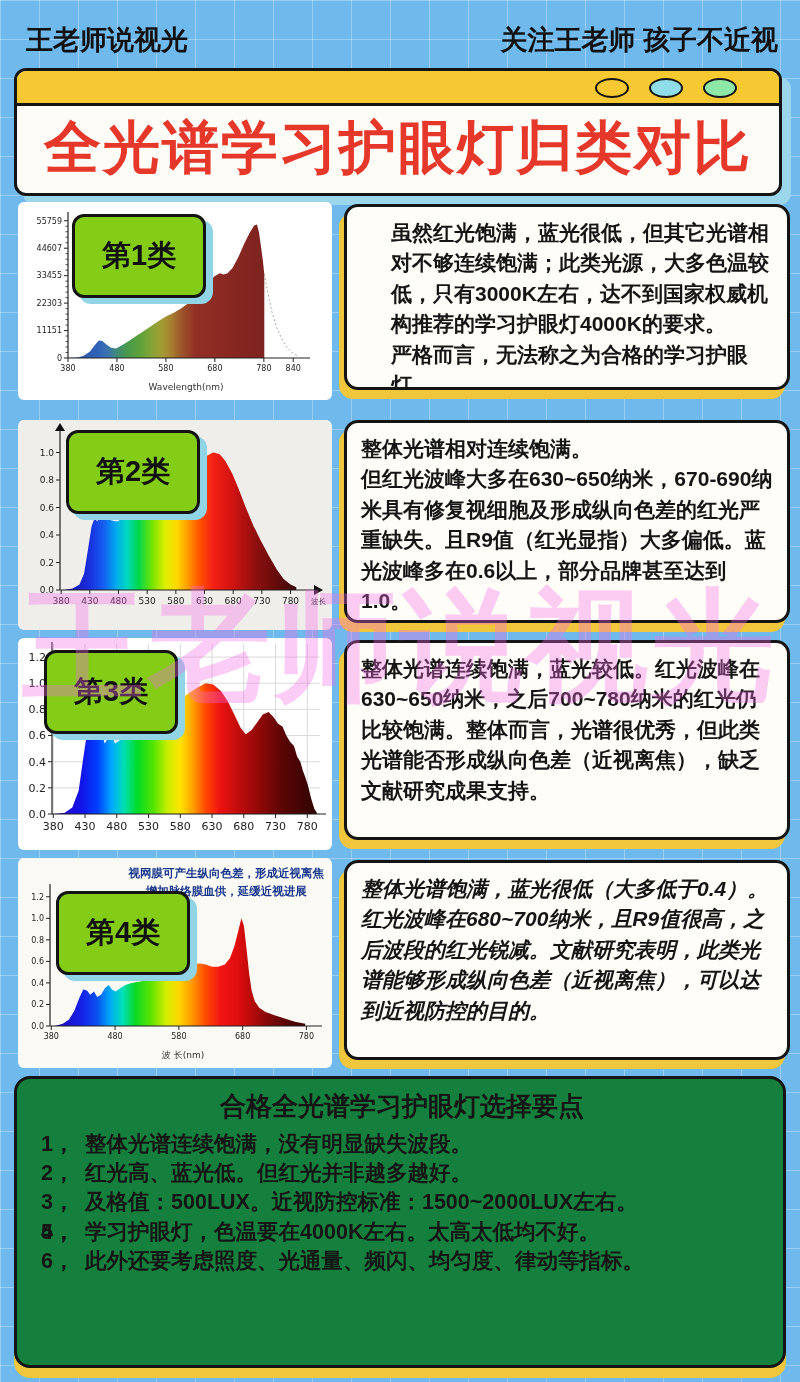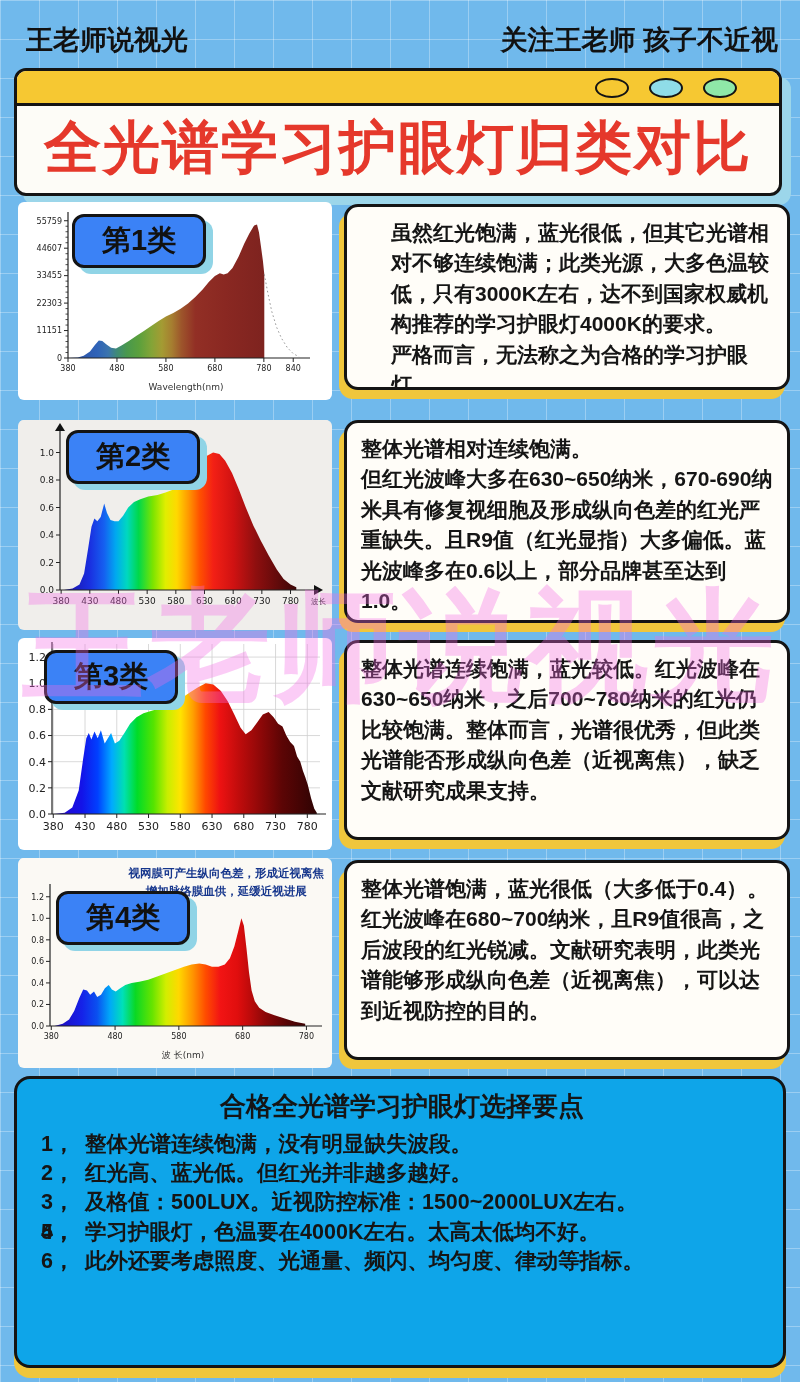--- a/index.html
+++ b/index.html
@@ -27,36 +27,36 @@
   .dot.d1{right:150px;background:#f6c832;}
   .dot.d2{right:96px;background:#8fdde8;}
   .dot.d3{right:42px;background:#8fe8a8;}
   .banner-title{height:84px;display:flex;align-items:center;justify-content:center;
     font-size:57px;font-weight:900;color:#e5382b;letter-spacing:2px;white-space:nowrap;}
 
   
   .row{position:absolute;left:0;width:800px;}
   .chart-panel{position:absolute;left:18px;width:314px;background:#fff;border-radius:6px;overflow:hidden;}
   .chart-panel .plot{position:absolute;left:2px;bottom:2px;z-index:1;}
-  .badge{position:absolute;z-index:3;background:#3b82f6;border:3px solid #141414;border-radius:12px;
-    box-shadow:7px 6px 0 #90d4e6;padding:4px 27px;font-size:29px;font-weight:900;color:#111;white-space:nowrap;}
+  .badge{position:absolute;z-index:3;background:#84cc16;border:3px solid #141414;border-radius:12px;
+    box-shadow:7px 6px 0 #90d4e6;padding:19px 27px;font-size:29px;font-weight:900;color:#111;white-space:nowrap;}
   .anno{position:absolute;z-index:2;top:6px;right:8px;text-align:center;font-size:11.5px;font-weight:800;
     color:#16368c;line-height:1.6;}
   .text-card{position:absolute;left:344px;width:446px;background:#fffdf8;border:3px solid #141414;
     border-radius:14px;box-shadow:-5px 9px 0 #f0c63c;padding:11px 14px;box-sizing:border-box;
     font-size:21px;font-weight:700;color:#151515;line-height:1.45;overflow:hidden;}
   .text-card p{margin:0;}
 
   
   .wm{position:absolute;top:566px;left:-10px;width:820px;text-align:center;z-index:40;
     font-size:122px;font-weight:800;letter-spacing:4px;color:rgba(244,106,230,0.34);
     white-space:nowrap;pointer-events:none;}
 
   
-  .summary{position:absolute;left:14px;top:1076px;width:772px;height:292px;background:#0ea5e9;
+  .summary{position:absolute;left:14px;top:1076px;width:772px;height:292px;background:#15803d;
     border:3px solid #141414;border-radius:16px;box-shadow:0 10px 0 #f0c63c;
     padding:10px 20px 12px 24px;box-sizing:border-box;color:#151515;overflow:hidden;}
   .summary .s-title{text-align:center;font-size:26px;font-weight:900;margin-bottom:6px;}
   .summary .item{position:relative;padding-left:2.05em;font-size:21.5px;font-weight:700;line-height:1.36;}
   .summary .item .num{position:absolute;left:0;top:0;}
   .summary .sub{padding-left:2.05em;font-size:21.5px;font-weight:700;line-height:1.36;}
 
   svg text{font-family:"DejaVu Sans",sans-serif;}
 </style>
 </head>
@@ -363,21 +363,21 @@
             <text x="95.06474820143885" y="183" font-size="8" fill="#222" text-anchor="middle">480</text>
             <line x1="158.8537170263789" y1="170" x2="158.8537170263789" y2="174" stroke="#222" stroke-width="1"></line>
             <text x="158.8537170263789" y="183" font-size="8" fill="#222" text-anchor="middle">580</text>
             <line x1="222.64268585131896" y1="170" x2="222.64268585131896" y2="174" stroke="#222" stroke-width="1"></line>
             <text x="222.64268585131896" y="183" font-size="8" fill="#222" text-anchor="middle">680</text>
             <line x1="286.431654676259" y1="170" x2="286.431654676259" y2="174" stroke="#222" stroke-width="1"></line>
             <text x="286.431654676259" y="183" font-size="8" fill="#222" text-anchor="middle">780</text>
             <text x="163" y="202" font-size="9" fill="#333" text-anchor="middle">波 长(nm)</text>
           </svg></div>
     </div>
-    <div class="text-card" style="top:2px;height:200px;">
+    <div class="text-card" style="top:2px;height:200px;font-style:italic;">
       <p>整体光谱饱满，蓝光很低（大多低于0.4）。红光波峰在680~700纳米，且R9值很高，之后波段的红光锐减。文献研究表明，此类光谱能够形成纵向色差（近视离焦），可以达到近视防控的目的。</p>
     </div>
   </div>
 
   <div class="wm">王老师说视光</div>
 
   <div class="summary">
     <div class="s-title">合格全光谱学习护眼灯选择要点</div>
     <div class="item">
       <span class="num">1，</span>

